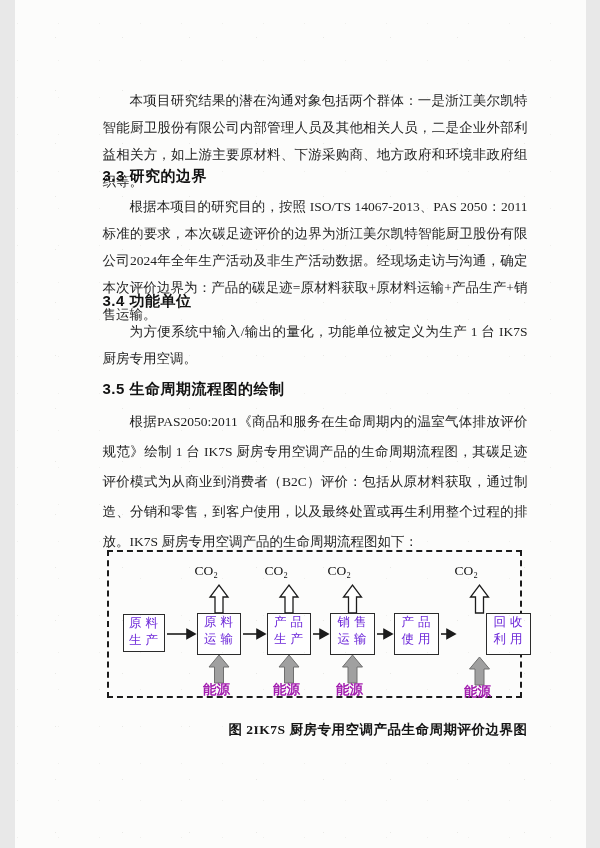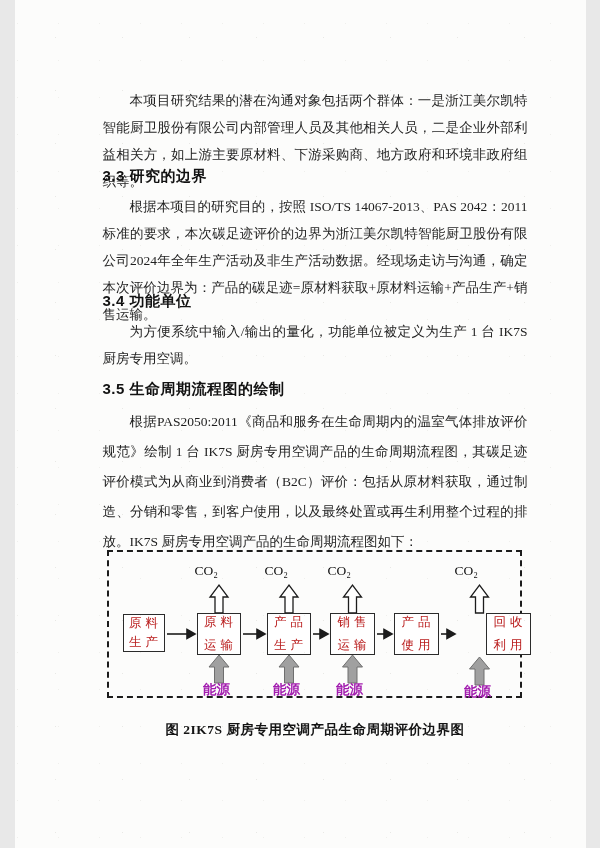--- a/index.html
+++ b/index.html
@@ -29,56 +29,56 @@
   }
   
   .diagram {
     position:absolute; left:92px; top:550px; width:415px; height:148px;
     border:2px dashed #1c1c1c; box-sizing:border-box; background:transparent;
   }
   .diagram svg { position:absolute; left:0; top:0; }
   .stage-box {
     position:absolute; top:61px; height:42px; box-sizing:border-box;
     border:1.5px solid #2b2b2b; background:#fff;
-    display:flex; flex-direction:column; align-items:center; justify-content:space-between;
-    font-size:12.5px; line-height:17px; color:#b91c1c;
+    display:flex; flex-direction:column; align-items:center; justify-content:flex-start;
+    font-size:12.5px; line-height:17px; color:#6d28d9;
   }
   .stage-box span { display:block; letter-spacing:4px; margin-right:-4px; white-space:nowrap; }
   #stage-0 { left:14px;  width:42px; top:62px; height:38px; }
   #stage-1 { left:88px;  width:44px; }
   #stage-2 { left:158px; width:44px; }
   #stage-3 { left:221px; width:45px; }
   #stage-4 { left:285px; width:45px; }
   #stage-5 { left:345px; width:45px;margin-left:32px; }
   .co2 {
     position:absolute; top:11px; width:44px; text-align:left;
     font-size:13.5px; color:#101010; font-family:"Liberation Serif","DejaVu Serif",serif;
   }
   #co2-0 { left:86px; } #co2-1 { left:156px; } #co2-2 { left:219px; } #co2-3 { left:346px; }
   .energy {
     position:absolute; top:129px; width:52px; text-align:center;
     font-size:13.5px; font-weight:700; color:#a21caf;
     font-family:"Liberation Sans","DejaVu Sans",sans-serif;
   }
   #energy-0 { left:82px; } #energy-1 { left:152px; } #energy-2 { left:215px; } #energy-3 { left:343px; top:131px; }
   .caption {
-    position:absolute; left:88px; top:721px; width:425px; text-align:center;
+    position:absolute; left:88px; top:721px; width:425px; text-align:right;
     font-size:13.5px; font-weight:600; color:#141414; letter-spacing:.5px;
   }
 </style>
 </head>
 <body>
 
 <div class="sheet">
 
   <p class="para" id="para-audience" style="top:73px">本项目研究结果的潜在沟通对象包括两个群体：一是浙江美尔凯特智能厨卫股份有限公司内部管理人员及其他相关人员，二是企业外部利益相关方，如上游主要原材料、下游采购商、地方政府和环境非政府组织等。</p>
 
   <h3 class="heading" style="top:152px">3.3 研究的边界</h3>
 
-  <p class="para" id="para-boundary" style="top:179px">根据本项目的研究目的，按照 ISO/TS 14067-2013、PAS 2042：2011 标准的要求，本次碳足迹评价的边界为浙江美尔凯特智能厨卫股份有限公司2024年全年生产活动及非生产活动数据。经现场走访与沟通，确定本次评价边界为：产品的碳足迹=原材料获取+原材料运输+产品生产+销售运输。</p>
+  <p class="para" id="para-boundary" style="top:179px">根据本项目的研究目的，按照 ISO/TS 14067-2013、PAS 2050：2011 标准的要求，本次碳足迹评价的边界为浙江美尔凯特智能厨卫股份有限公司2024年全年生产活动及非生产活动数据。经现场走访与沟通，确定本次评价边界为：产品的碳足迹=原材料获取+原材料运输+产品生产+销售运输。</p>
 
   <h3 class="heading" style="top:277px">3.4 功能单位</h3>
 
   <p class="para" id="para-functional-unit" style="top:304px">为方便系统中输入/输出的量化，功能单位被定义为生产 1 台 IK7S 厨房专用空调。</p>
 
   <h3 class="heading" style="top:365px">3.5 生命周期流程图的绘制</h3>
 
   <p class="para" id="para-lifecycle" style="top:393px">根据PAS2050:2011《商品和服务在生命周期内的温室气体排放评价规范》绘制 1 台 IK7S 厨房专用空调产品的生命周期流程图，其碳足迹评价模式为从商业到消费者（B2C）评价：包括从原材料获取，通过制造、分销和零售，到客户使用，以及最终处置或再生利用整个过程的排放。IK7S 厨房专用空调产品的生命周期流程图如下：</p>
 
   <div class="diagram">

